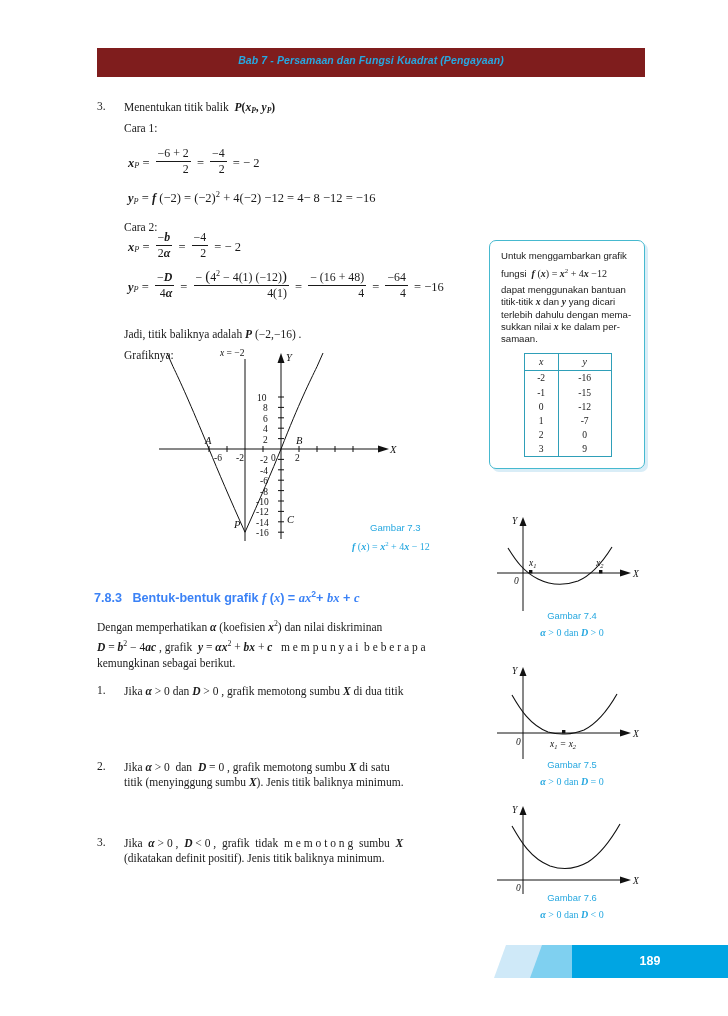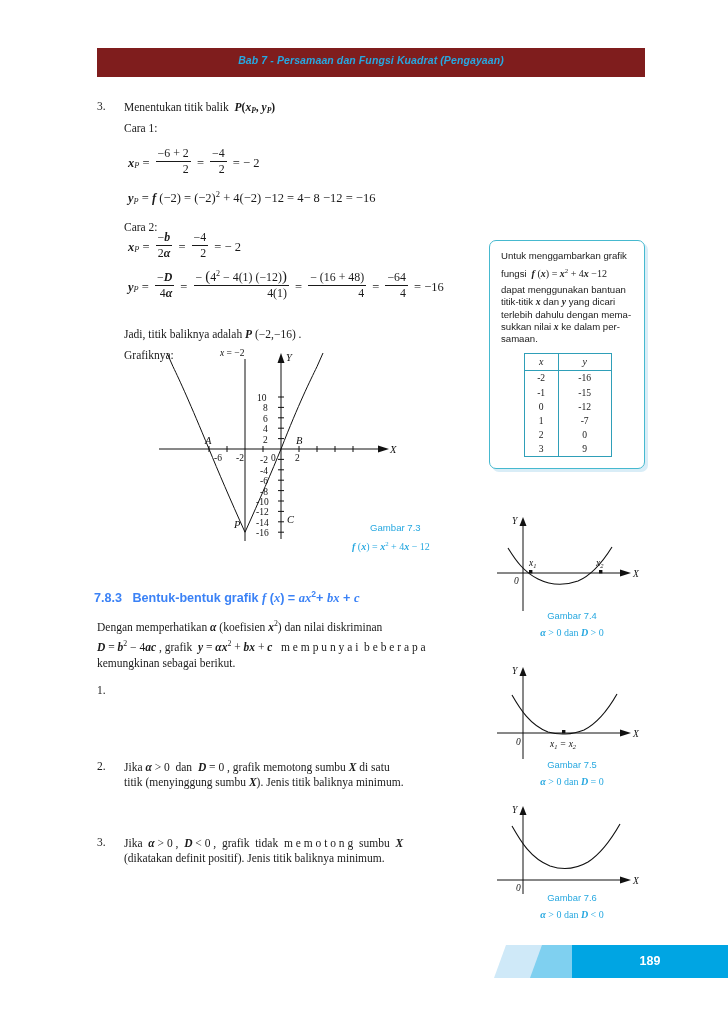--- a/index.html
+++ b/index.html
@@ -301,20 +301,23 @@
 
   <div class="blk txt" style="left:97px;top:616px;">
     Dengan memperhatikan <span class="mi">α</span> (koefisien <span class="mi">x</span><sup class="s">2</sup>) dan nilai diskriminan
   </div>
   <div class="blk txt" style="left:97px;top:636px;">
     <span class="mi">D</span> = <span class="mi">b</span><sup class="s">2</sup> − 4<span class="mi">ac</span> , grafik&nbsp; <span class="mi">y</span> = <span class="mi">αx</span><sup class="s">2</sup> + <span class="mi">bx</span> + <span class="mi">c</span>&nbsp;&nbsp; m e m p u n y a i&nbsp; b e b e r a p a
   </div>
   <div class="blk txt" style="left:97px;top:656px;">kemungkinan sebagai berikut.</div>
 
   <div class="li-no" style="left:97px;top:684px;">1.</div>
+  <div class="li-bd" style="left:124px;top:684px;">
+    Jika <span class="mi">α</span> &gt; 0 dan <span class="mi">D</span> &gt; 0 , grafik memotong sumbu <span class="mi">X</span> di dua titik
+  </div>
 
   <div class="li-no" style="left:97px;top:760px;">2.</div>
   <div class="li-bd" style="left:124px;top:760px;">
     Jika <span class="mi">α</span> &gt; 0&nbsp; dan&nbsp; <span class="mi">D</span> = 0 , grafik memotong sumbu <span class="mi">X</span> di satu
   </div>
   <div class="li-bd" style="left:124px;top:775px;">
     titik (menyinggung sumbu <span class="mi">X</span>). Jenis titik baliknya minimum.
   </div>
 
   <div class="li-no" style="left:97px;top:836px;">3.</div>

